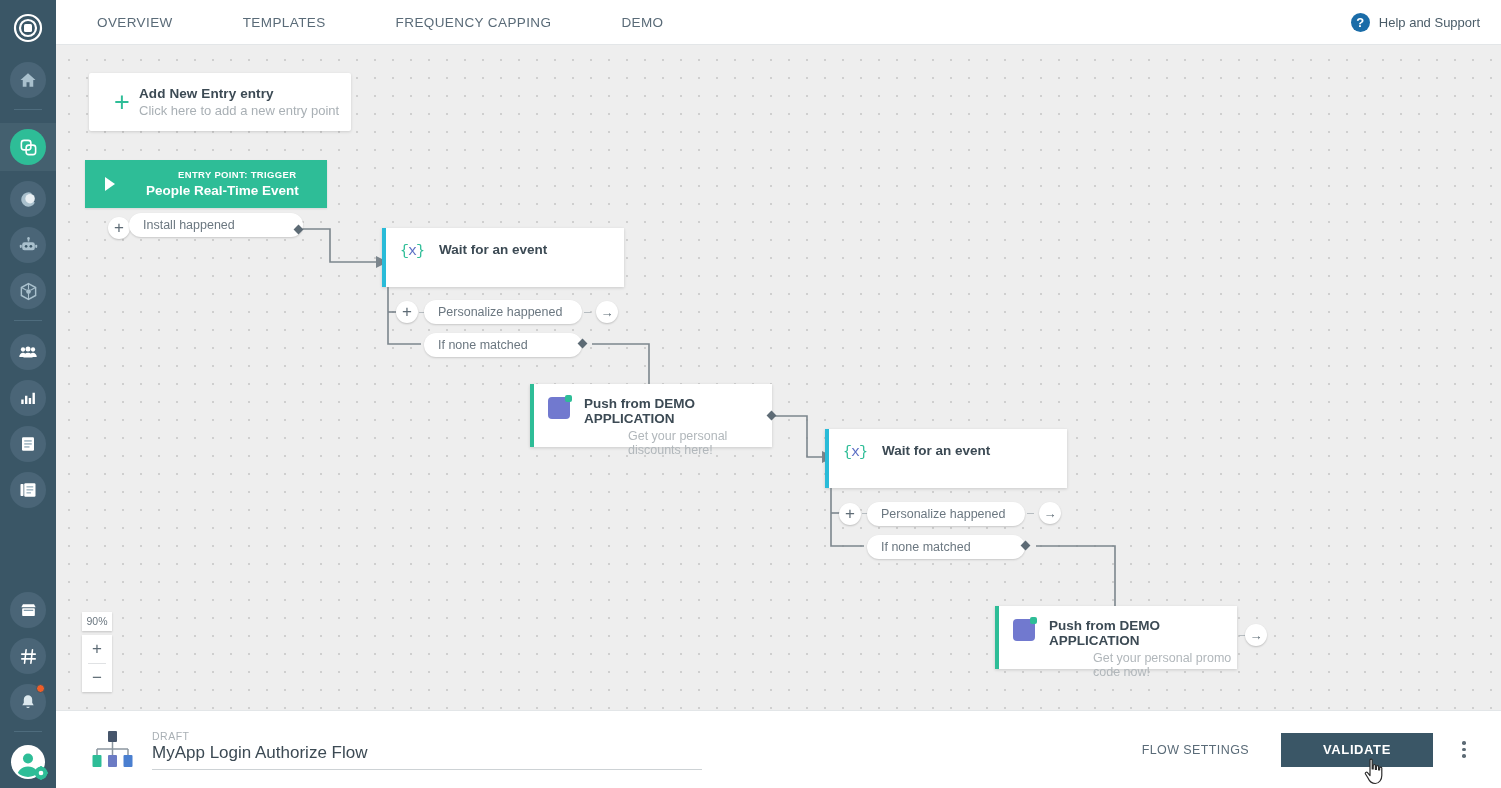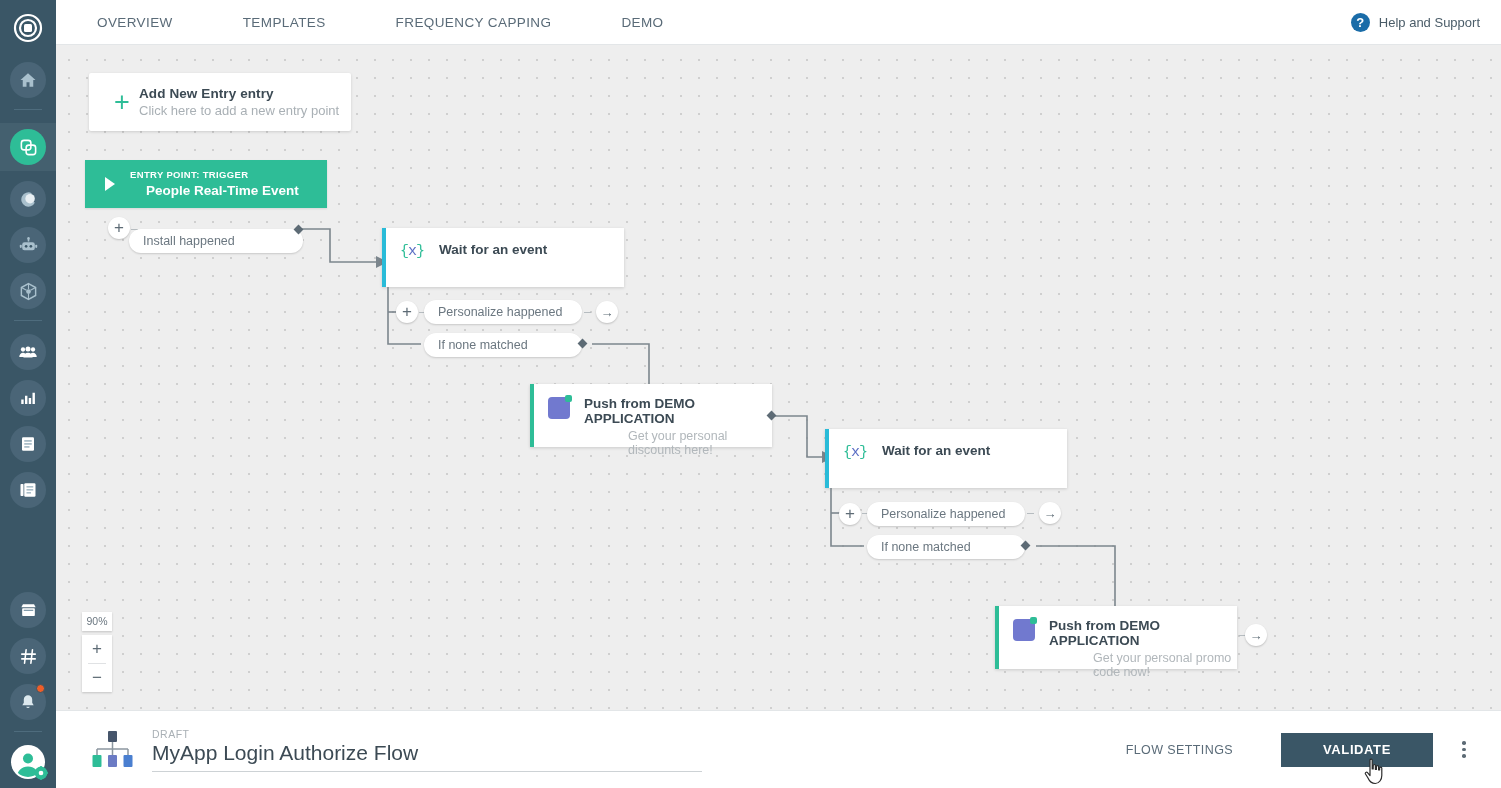--- a/index.html
+++ b/index.html
@@ -136,21 +136,21 @@
     box-shadow: 0 1px 2px rgba(0,0,0,.10);
   }
   .play-tri {
     width: 0; height: 0; margin-left: 20px; margin-right: 15px;
     border-left: 10px solid #ffffff;
     border-top: 7px solid transparent;
     border-bottom: 7px solid transparent;
   }
   .trigger-kicker {
     font-size: 9.5px; font-weight: bold; color: #ffffff;
-    letter-spacing: .35px; text-transform: uppercase; line-height: 1.2;
+    letter-spacing: .35px; text-transform: uppercase; line-height: 1.2; margin-left: 48px;
   }
   .trigger-name {
     font-size: 13.5px; font-weight: bold; color: #ffffff; margin-top: 2px; line-height: 1.2; padding-left: 16px;
   }
 
   
   .wait-node {
     position: absolute; background: #ffffff;
     box-shadow: 0 1px 3px rgba(0,0,0,.15);
     border-left: 4px solid #29bbd8;
@@ -229,30 +229,30 @@
   
   #bottom-bar {
     position: absolute; left: 56px; top: 710px; width: 1445px; height: 78px;
     background: #ffffff; border-top: 1px solid #e3e6e8;
     display: flex; align-items: center; z-index: 30;
   }
   #flow-icon-wrap { margin-left: 31px; width: 50px; display: flex; justify-content: center; }
   #flow-meta { margin-left: 15px; width: 550px; }
   .draft-kicker { font-size: 10.5px; color: #a9b0b5; letter-spacing: .5px; text-transform: uppercase; }
   #flow-title {
-    font-size: 21px; color: #3c4a54; margin-top: 1px; padding-bottom: 6px;
+    font-size: 17px; color: #3c4a54; margin-top: 1px; padding-bottom: 6px;
     border: none; border-bottom: 1px solid #cdd2d5; outline: none;
     width: 550px; background: transparent;
     font-family: "Liberation Sans", sans-serif;
   }
   .saved-note { font-size: 11.5px; color: #a9b0b5; margin-top: 7px; }
   #bottom-actions { margin-left: auto; display: flex; align-items: center; margin-right: 22px; }
   #flow-settings-btn {
     font-size: 12.5px; color: #5a6b78; letter-spacing: .4px;
-    cursor: pointer; margin-right: 48px; white-space: nowrap;
+    cursor: pointer; margin-right: 32px; white-space: nowrap;
   }
   #validate-btn {
     width: 152px; height: 34px; background: #3a5666; color: #ffffff;
     font-size: 13px; font-weight: bold; letter-spacing: .6px;
     display: flex; align-items: center; justify-content: center;
     cursor: pointer; border: none; font-family: "Liberation Sans", sans-serif;
   }
   #kebab-btn {
     width: 30px; height: 34px; margin-left: 16px; cursor: pointer;
     display: flex; flex-direction: column; align-items: center; justify-content: center;
@@ -463,21 +463,21 @@
   <div id="entry-trigger">
     <div class="play-tri"></div>
     <div>
       <div class="trigger-kicker">ENTRY POINT: TRIGGER</div>
       <div class="trigger-name">People Real-Time Event</div>
     </div>
   </div>
 
   <div class="round-btn plus" style="left:52px; top:172px;">+</div>
   <div class="dash" style="left:75px; top:184px;"></div>
-  <div class="pill" style="left:73px; top:184px; width:174px;">
+  <div class="pill" style="left:73px; top:168px; width:174px;">
     <span>Install happened</span>
   </div>
   <div class="conn-dot" style="left:239px; top:181px;"></div>
 
   <div class="wait-node" style="left:326px; top:183px; width:242px; height:59px;">
     <span class="brace-icon">{<i>x</i>}</span>
     <span class="wait-title">Wait for an event</span>
   </div>
   <svg class="wires" style="width:1445px;height:665px;">
     <g stroke="#7c868d" stroke-width="1.6" fill="none">

